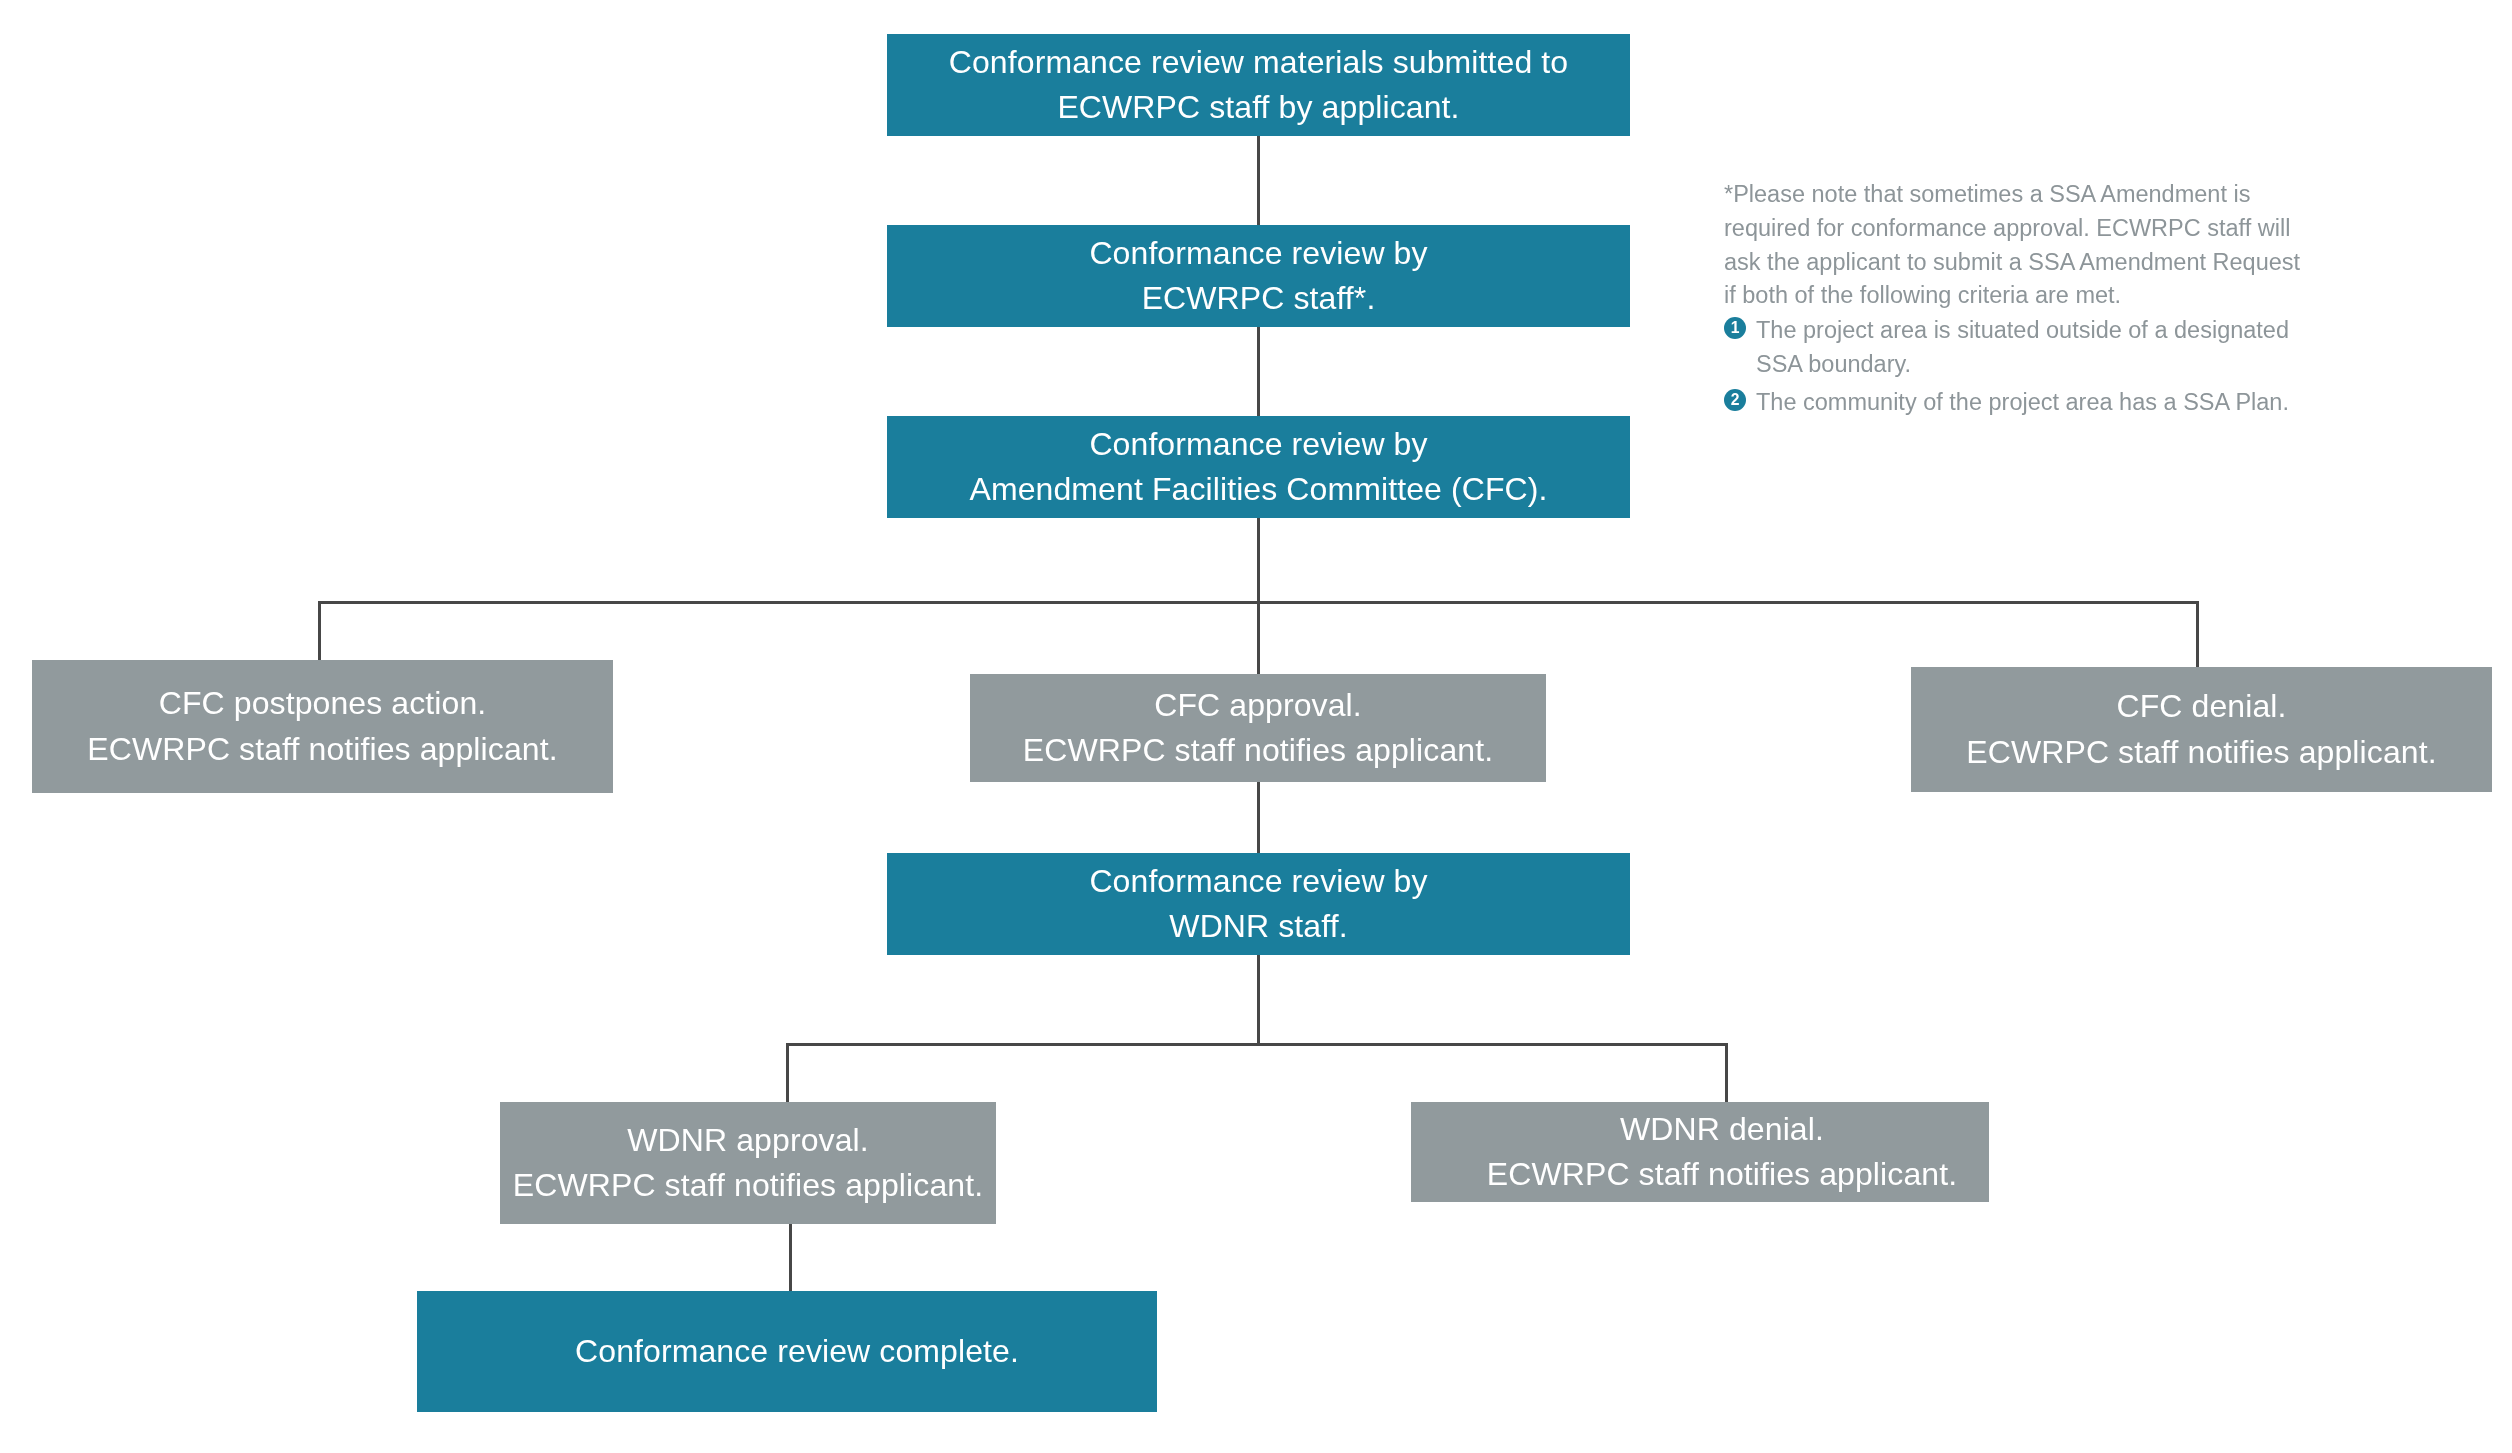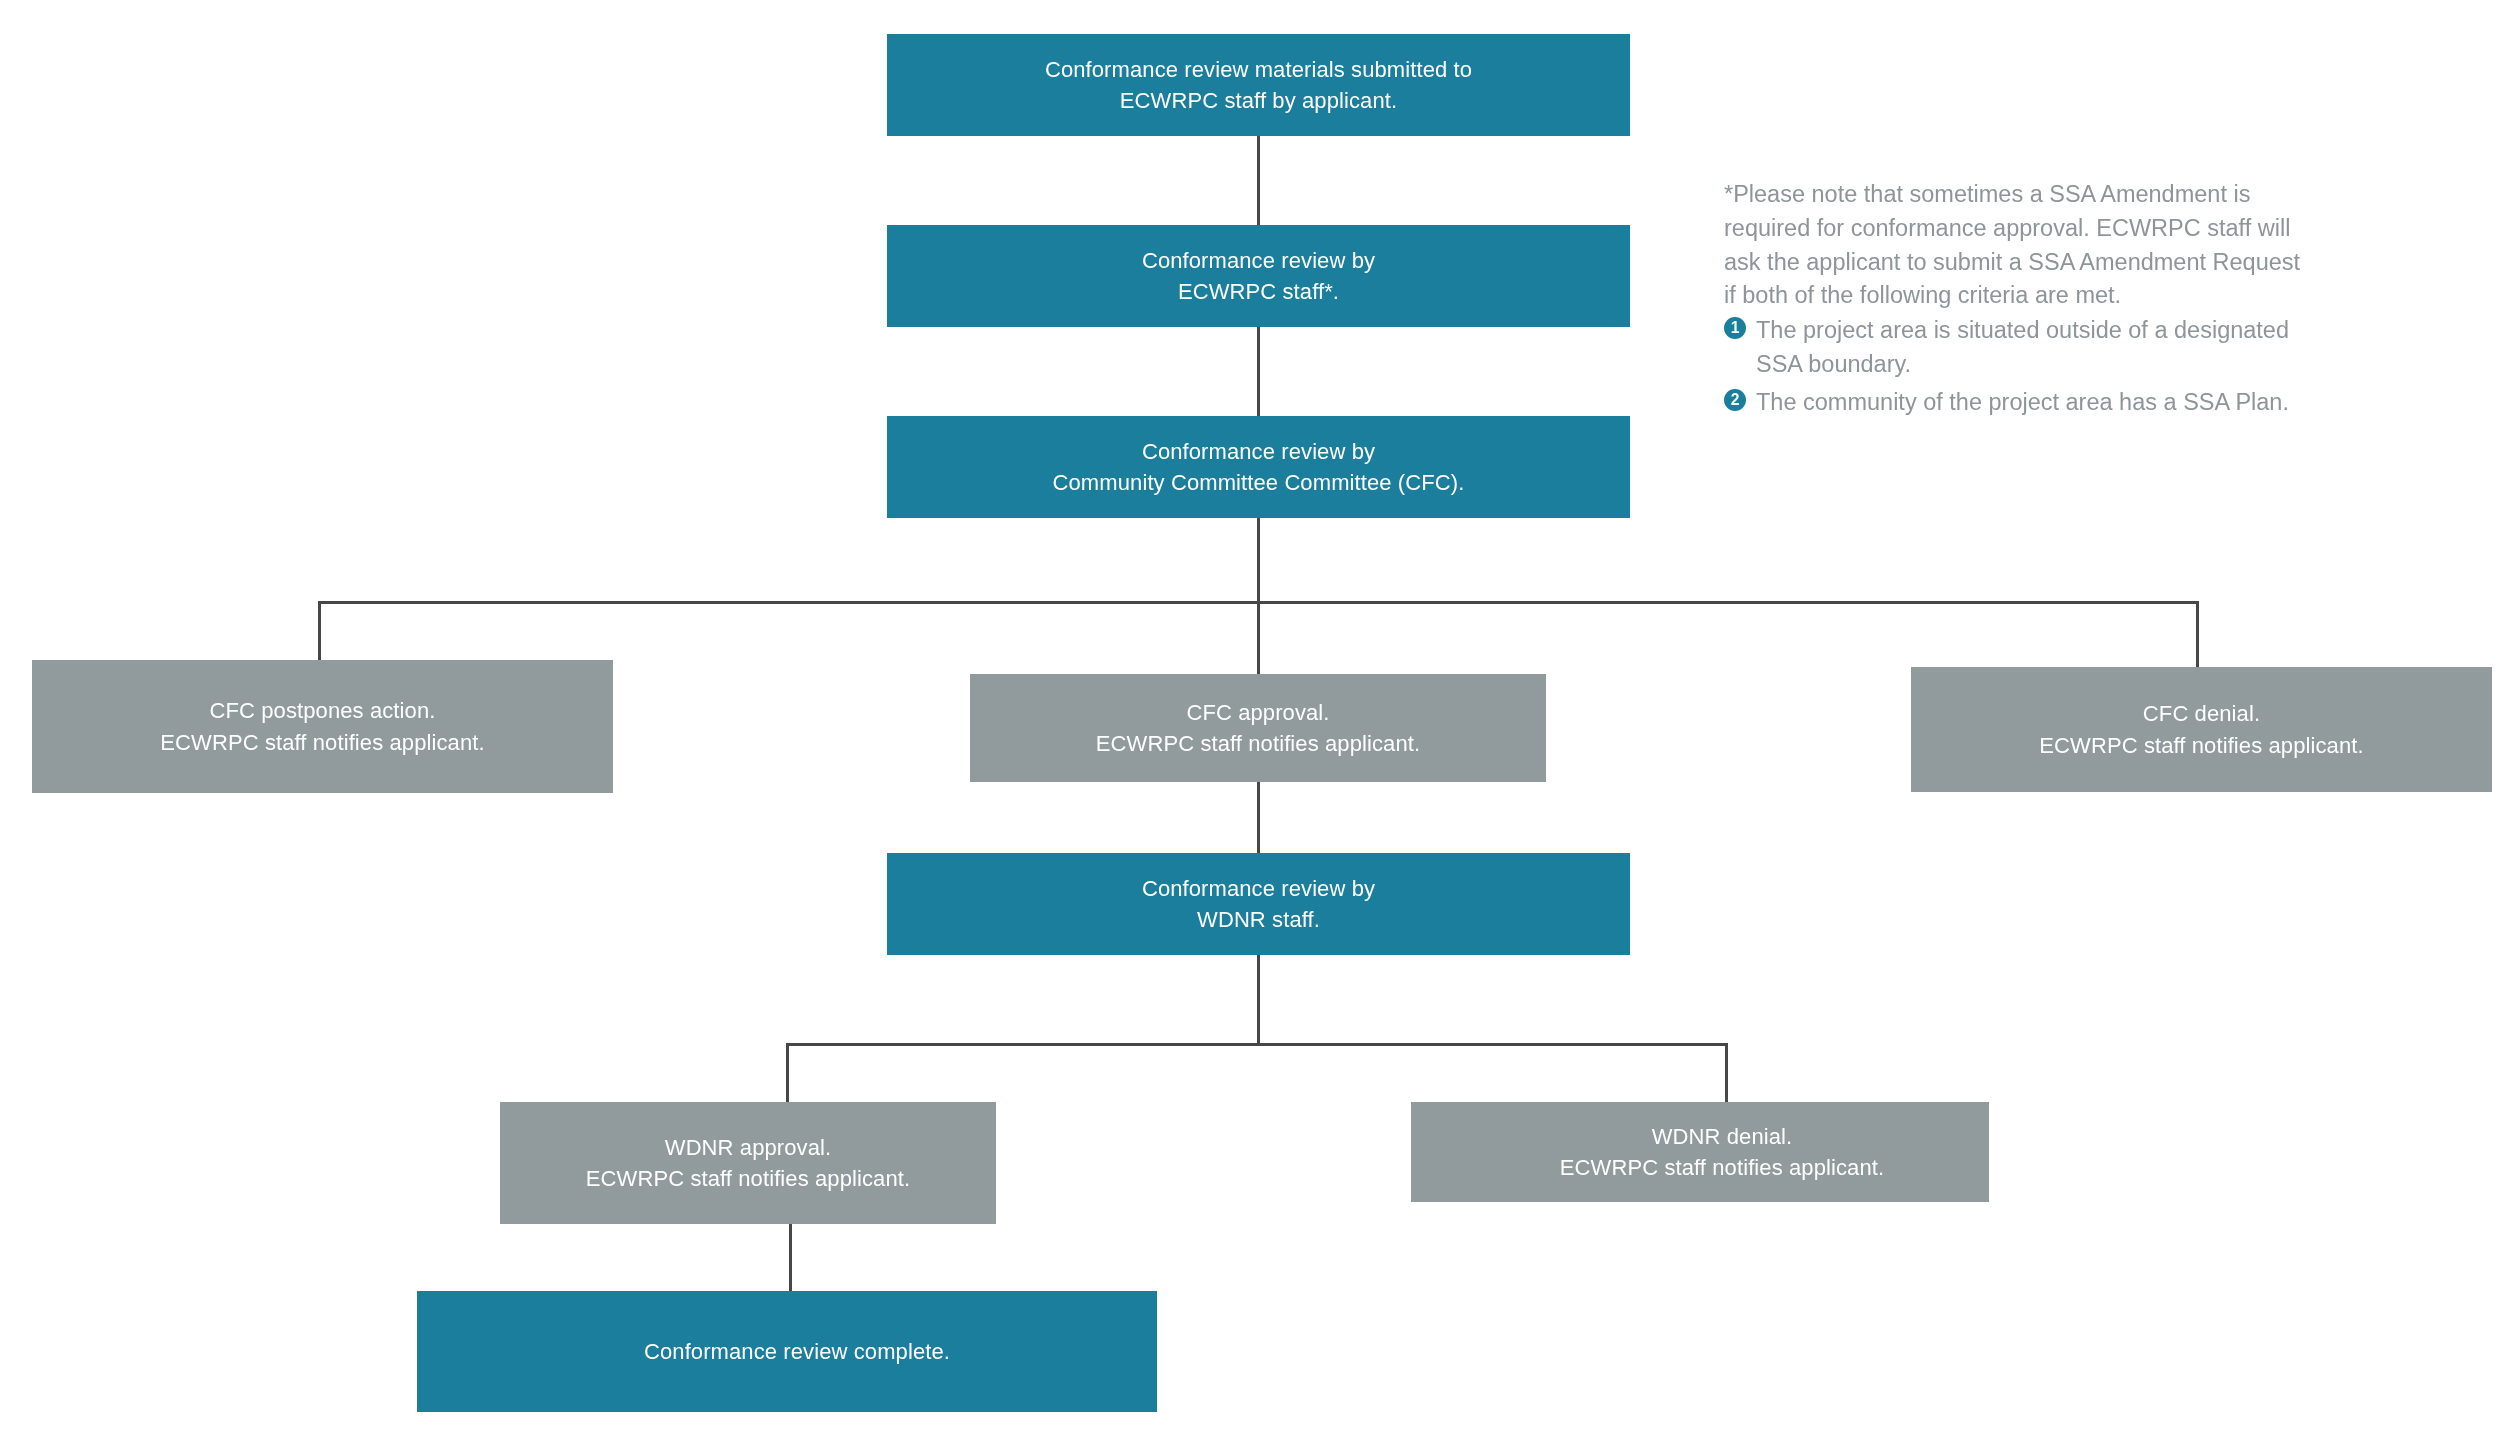--- a/index.html
+++ b/index.html
@@ -19,21 +19,21 @@
   }
   .node {
     position: absolute;
     box-sizing: border-box;
     display: flex;
     flex-direction: column;
     align-items: center;
     justify-content: center;
     text-align: center;
     color: #ffffff;
-    font-size: 22px;
+    font-size: 32px;
     line-height: 1.42;
     letter-spacing: 0.1px;
     z-index: 3;
   }
   .node.teal   { background: #1a7e9c; }
   .node.gray   { background: #919a9d; }
   .node .line  { display: block; white-space: nowrap; }
 
   
   .conn {
@@ -120,21 +120,21 @@
     <span class="line">ECWRPC staff by applicant.</span>
   </div>
 
   <div class="node teal" style="left:887px; top:225px; width:743px; height:102px;">
     <span class="line">Conformance review by</span>
     <span class="line">ECWRPC staff*.</span>
   </div>
 
   <div class="node teal" style="left:887px; top:416px; width:743px; height:102px;">
     <span class="line">Conformance review by</span>
-    <span class="line">Community Committee Committee (CFC).</span>
+    <span class="line">Amendment Facilities Committee (CFC).</span>
   </div>
 
   <div class="node gray" style="left:32px; top:660px; width:581px; height:133px;">
     <span class="line">CFC postpones action.</span>
     <span class="line">ECWRPC staff notifies applicant.</span>
   </div>
 
   <div class="node gray" style="left:970px; top:674px; width:576px; height:108px;">
     <span class="line">CFC approval.</span>
     <span class="line">ECWRPC staff notifies applicant.</span>

